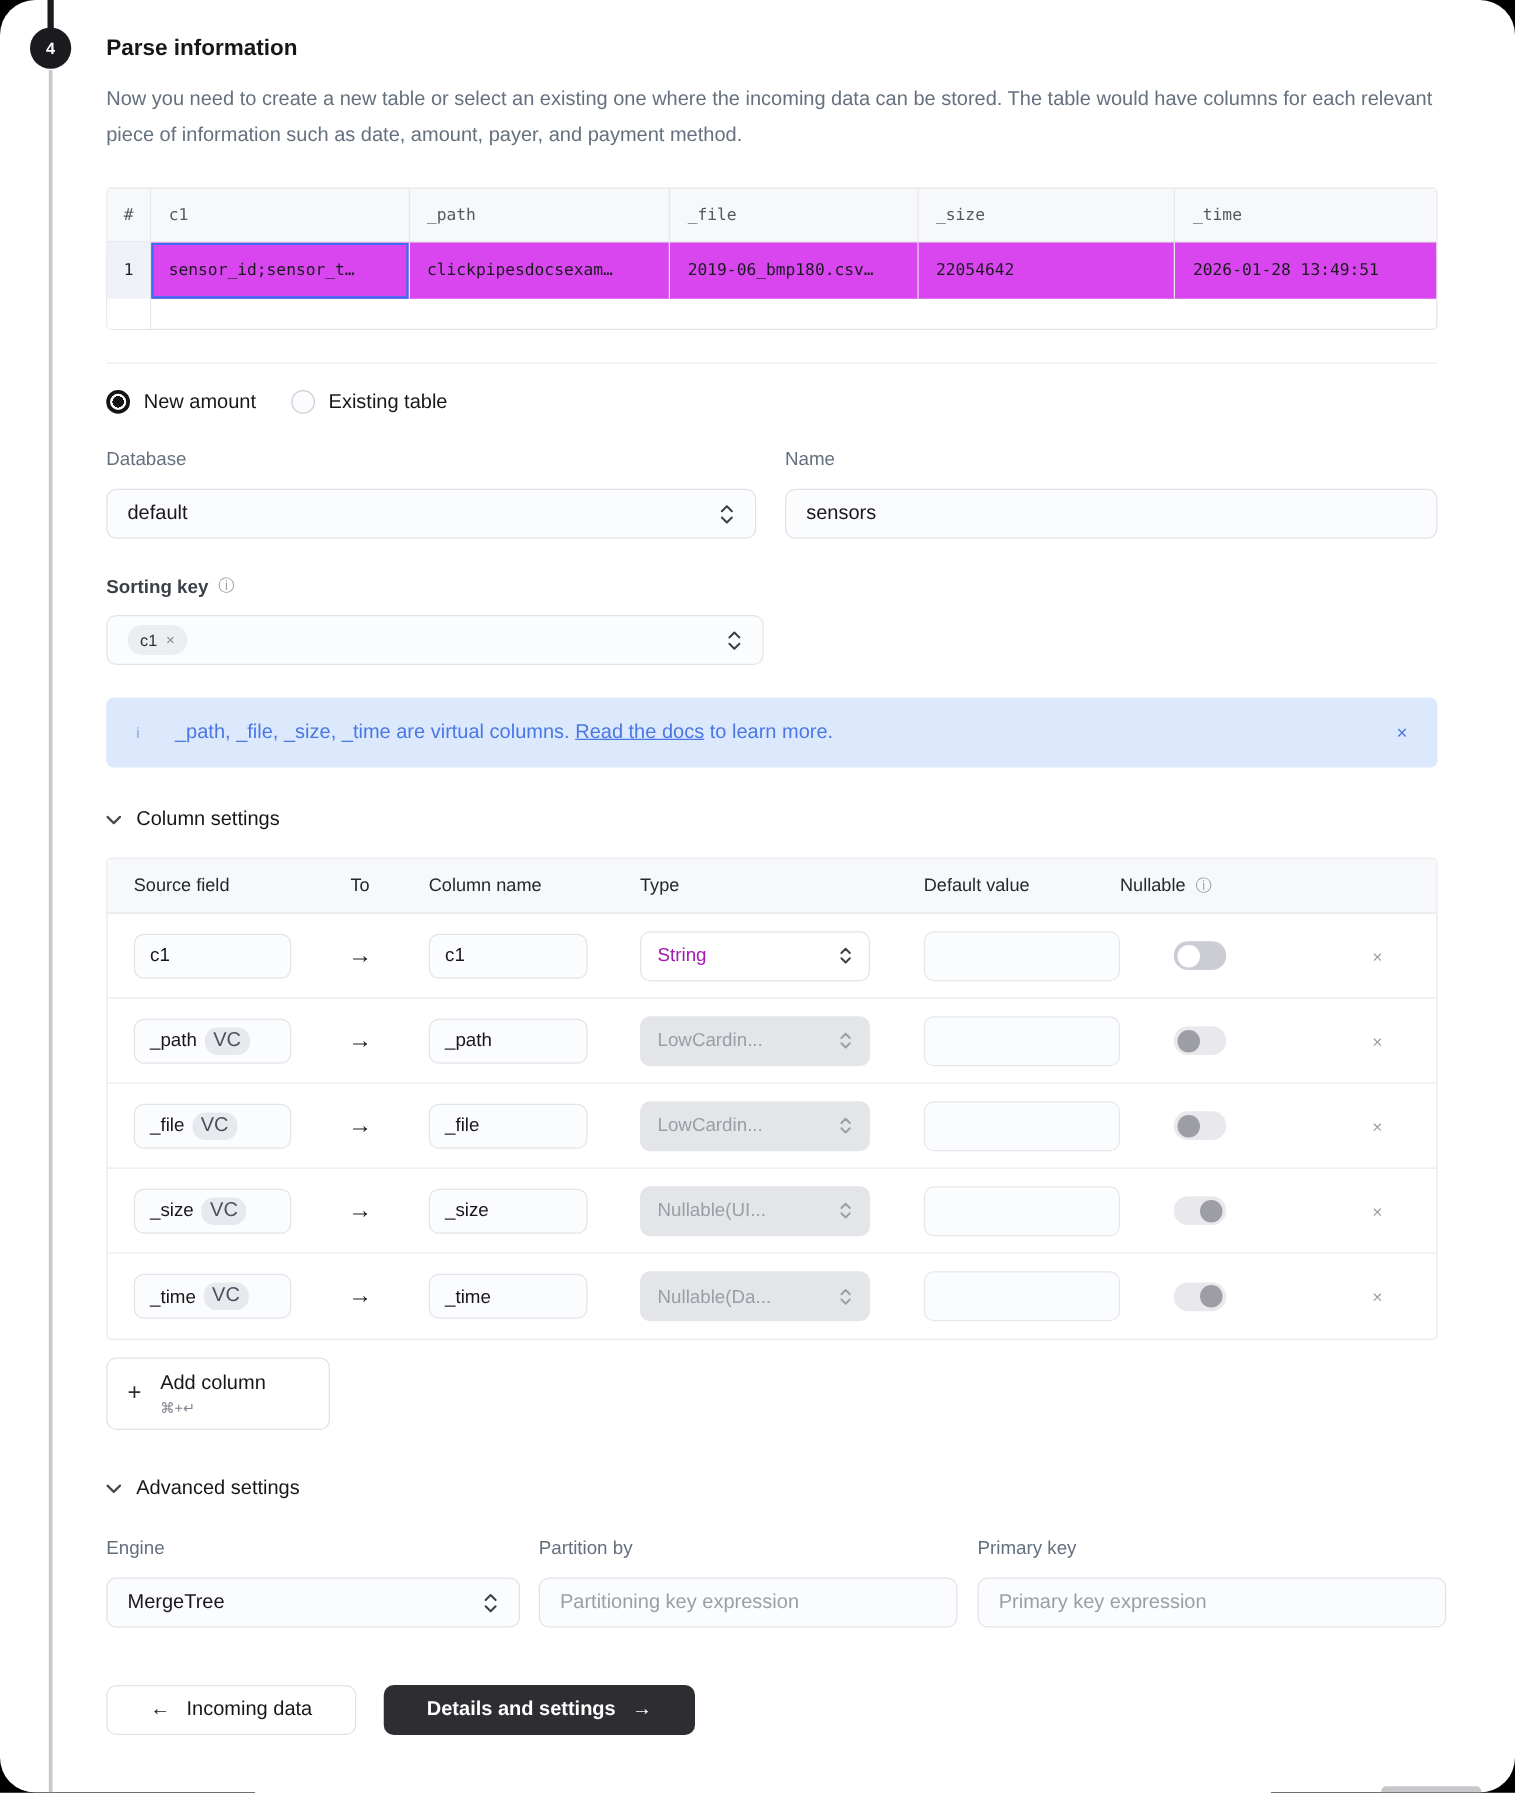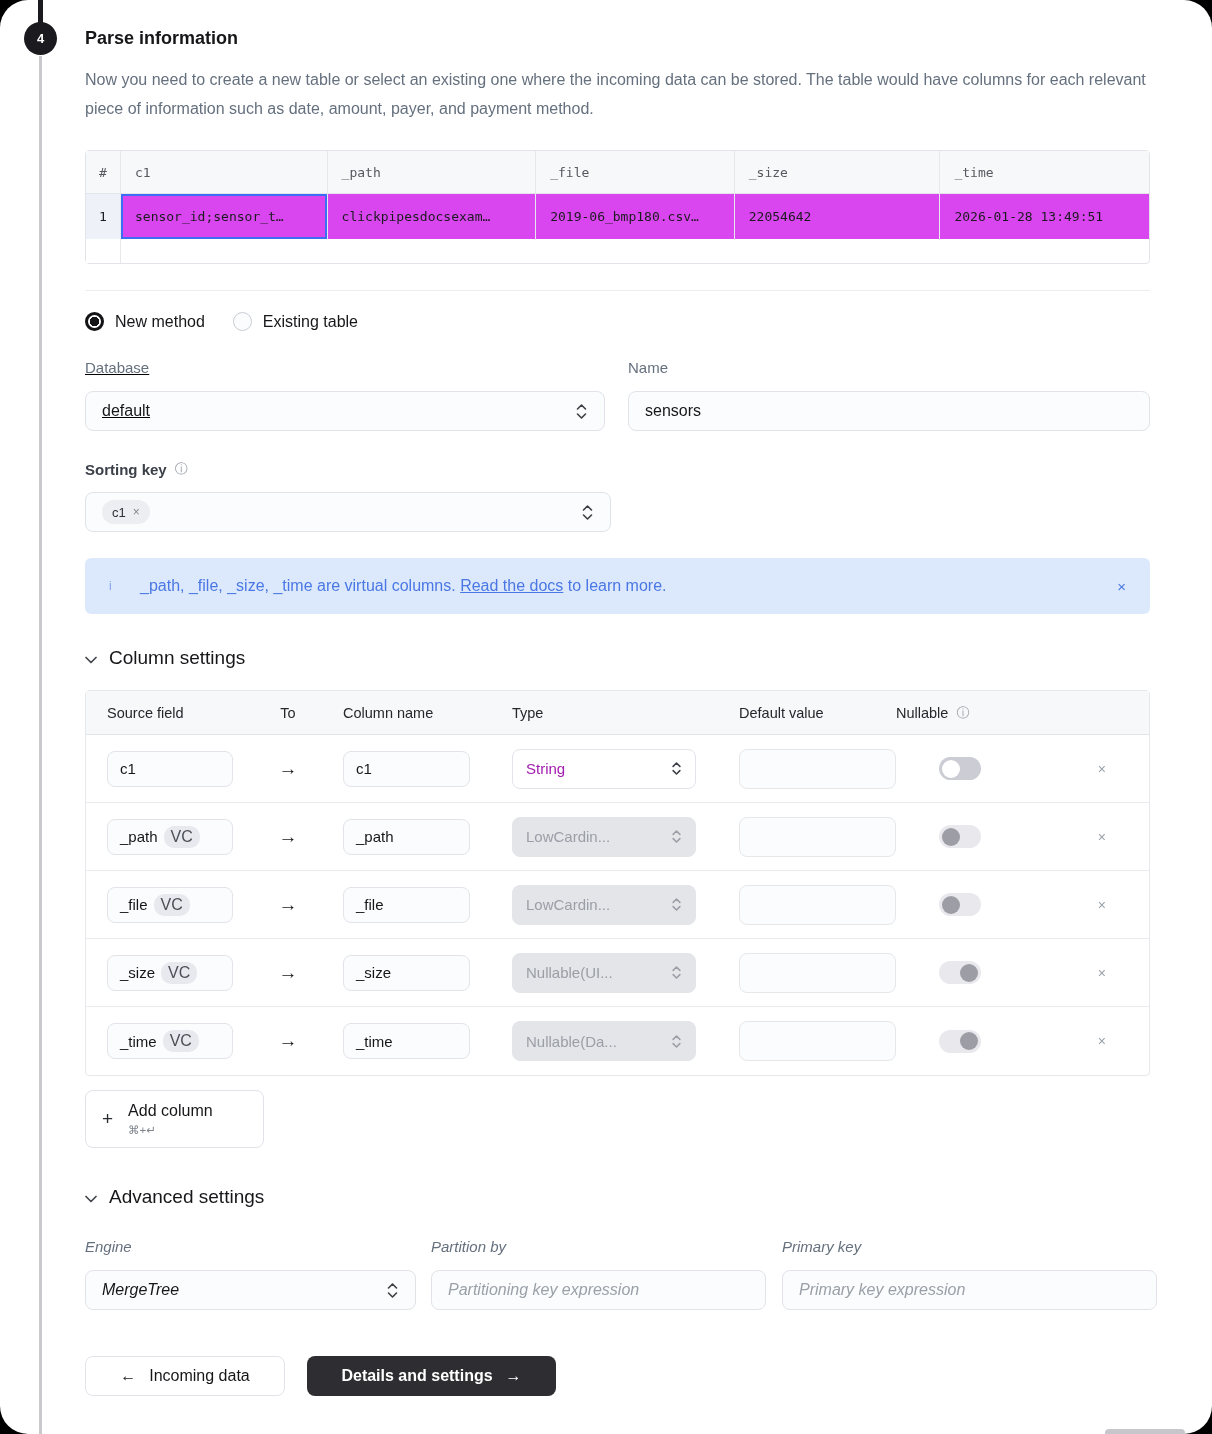--- a/index.html
+++ b/index.html
@@ -41,21 +41,21 @@
 
   .field-label { font-size:15px; color:#65707e; }
   .upload-label { margin-top:30px; }
   .radio-row { margin-top:21px; display:flex; align-items:center; gap:28px; }
   .radio-opt { display:flex; align-items:center; gap:11px; font-size:16px; color:#17171a; cursor:pointer; }
   .radio { width:19px; height:19px; border-radius:50%; }
   .radio.on { border:3px solid #141417; background:radial-gradient(circle at center,#141417 0 4.5px,#fff 4.6px); }
   .radio.off { border:1.5px solid #c9cdd4; background:#fbfcfd; }
 
   .two-col { display:flex; margin-top:28px; }
-  .col-db { width:543px;text-decoration:underline; }
+  .col-db { width:543px; }
   .col-name { width:522px; }
   .control {
     height:40px; border:1px solid #e2e3e8; border-radius:8px; background:#fbfcfd;
     display:flex; align-items:center; padding:0 16px; font-size:16px; color:#17171a; margin-top:15px;
   }
   .col-db .control { width:520px; }
   .col-name .control { width:522px; }
   .spacer { flex:1; }
   .updown { color:#3c3f45; }
   .info-glyph { font-size:13px; color:#9aa0a8; margin-left:8px; }
@@ -67,21 +67,21 @@
   .chip-x { color:#83878e; font-size:12px; cursor:pointer; }
 
   .banner {
     margin-top:26px; width:100%; height:56px; background:#dce9fc; border-radius:6px;
     display:flex; align-items:center; padding:0 24px; font-size:16px; color:#4a77e3;
   }
   .banner-i { font-size:12px; color:#85a4e8; width:31px; }
   .banner a { color:#4a77e3; }
   .banner-close { margin-left:auto; color:#4a77e3; font-size:15px; cursor:pointer; }
 
-  .section-head { margin-top:33px; display:flex; align-items:center; gap:12px; font-size:19px; color:#17171a; }
+  .section-head { margin-top:33px; display:flex; align-items:center; gap:12px; font-size:16px; color:#17171a; }
   .chev { color:#44474d; }
 
   
   .ctable { margin-top:21px; border:1px solid #e7e8ec; border-radius:4px; width:100%; }
   .crow { display:flex; align-items:center; height:68px; border-bottom:1px solid #eaebee; padding-left:21px; }
   .crow:last-child { border-bottom:none; }
   .chead { height:44px; background:#f7f8fa; font-size:14.5px; color:#25272c; border-bottom:1px solid #e3e4e9; }
   .cc-source { width:126px; }
   .cc-to { width:110px; display:flex; justify-content:center; }
   .chead .cc-to { justify-content:center; }
@@ -116,21 +116,21 @@
 
   .add-col-btn {
     margin-top:14px; width:179px; height:58px; border:1px solid #e2e3e8; border-radius:8px; background:#fff;
     display:flex; align-items:center; padding:0 16px; gap:15px; cursor:pointer;
   }
   .add-col-plus { font-size:19px; color:#2a2c31; }
   .add-col-label { font-size:16px; color:#17171a; }
   .add-col-kbd { font-size:11.5px; color:#7d828b; margin-top:3px; }
 
   .adv-head { margin-top:38px; }
-  .adv-row { display:flex; margin-top:30px;font-style:italic; }
+  .adv-row { display:flex; margin-top:30px; }
   .adv-col-engine { width:346px; }
   .adv-col-partition { width:351px; }
   .adv-col-primary { width:350px; }
   .adv-col-engine .control { width:331px; }
   .adv-col-partition .control { width:335px; }
   .adv-col-primary .control { width:375px; }
   .placeholder { color:#9aa0a8; }
 
   .footer { margin-top:46px; display:flex; gap:22px; }
   .btn { height:40px; border-radius:8px; display:flex; align-items:center; justify-content:center; gap:13px; font-size:16px; cursor:pointer; }
@@ -173,21 +173,21 @@
       </div>
       <div class="prow pempty">
         <div class="pc-num"></div>
       </div>
     </div>
     <div class="after-table-divider"></div>
 
     <div class="radio-row">
       <div class="radio-opt">
         <span class="radio on"></span>
-        <span>New method</span>
+        <span>New amount</span>
       </div>
       <div class="radio-opt">
         <span class="radio off"></span>
         <span>Existing table</span>
       </div>
     </div>
 
     <div class="two-col">
       <div class="col-db">
         <div class="field-label">Database</div>

